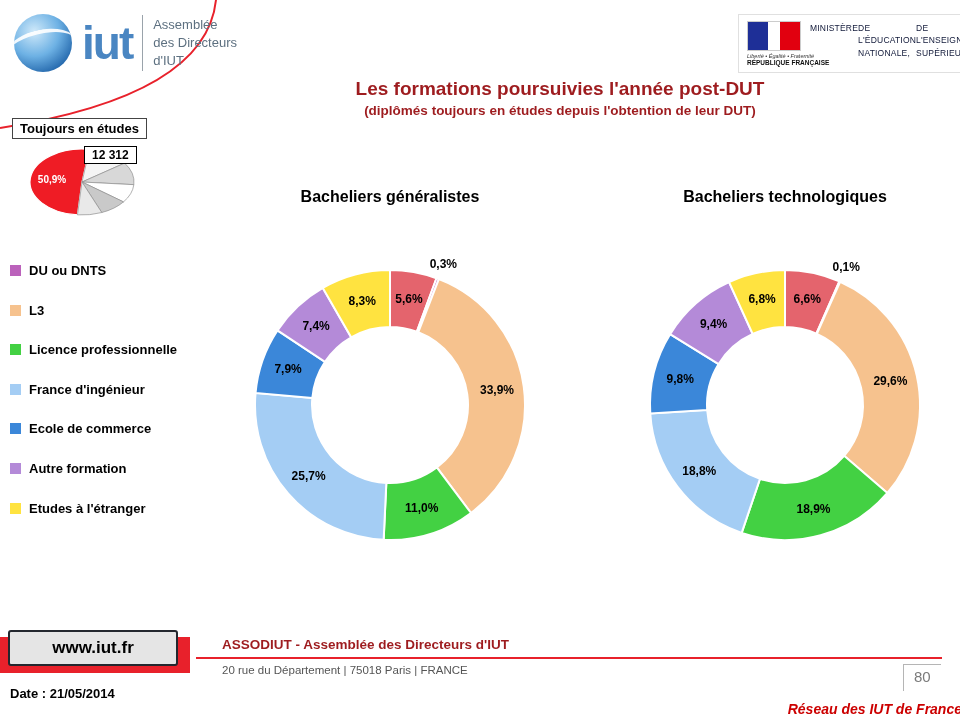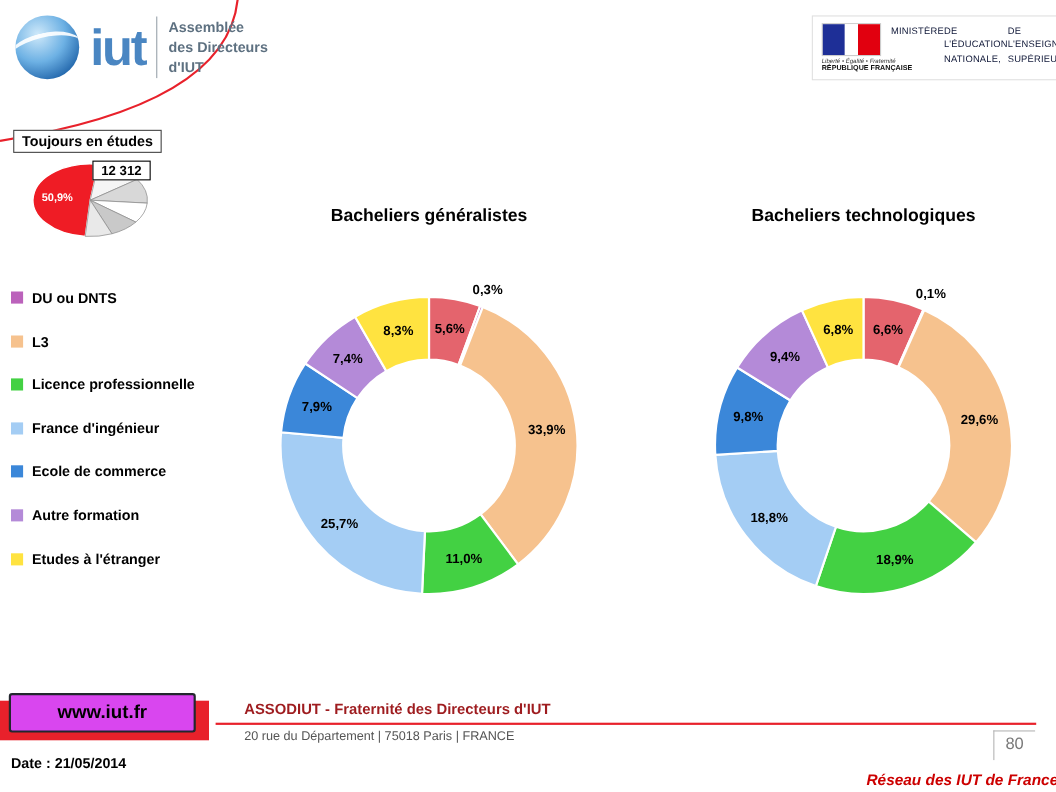--- a/index.html
+++ b/index.html
@@ -16,21 +16,21 @@
 
   
   .iut-logo{position:absolute;left:14px;top:14px;display:flex;align-items:center;gap:10px;}
   .globe{width:58px;height:58px;border-radius:50%;position:relative;overflow:hidden;
          background:radial-gradient(circle at 35% 30%, #cfe9fa 0%, #6db1e4 45%, #2266ab 80%, #184e8c 100%);}
   .globe::after{content:"";position:absolute;left:-10px;top:16px;width:74px;height:36px;border-radius:50%;
          border-top:4px solid rgba(255,255,255,.9);transform:rotate(-14deg);}
   .iut-word{font-size:46px;font-weight:bold;color:#4a86c2;letter-spacing:-2px;line-height:1;text-align:right;}
   .logo-divider{width:1px;height:56px;background:#9aa3ab;}
   .org{display:flex;flex-direction:column;gap:2px;}
-  .org span{font-size:13px;font-weight:bold;color:#5d7080;line-height:1.25;}
+  .org span{font-size:13px;font-weight:normal;color:#5d7080;line-height:1.25;}
 
   
   .ministry{position:absolute;left:738px;top:14px;display:flex;gap:9px;border:1px solid #e0e0e0;
             padding:6px 8px;background:#fff;align-items:flex-start;}
   .flag{width:54px;}
   .flag-bars{display:flex;height:30px;border:1px solid #ccc;box-sizing:border-box;}
   .flag-blue{flex:1;background:#1e2f97;}
   .flag-white{width:12px;background:#fff;}
   .flag-red{flex:1;background:#e1000f;}
   .flag-motto{font-size:5.5px;font-style:italic;color:#333;margin-top:2px;text-align:center;white-space:nowrap;}
@@ -59,21 +59,21 @@
 
   
   .chart-title{position:absolute;top:188px;width:330px;text-align:center;font-size:16px;font-weight:bold;}
   #ct0{left:225px;} #ct1{left:620px;}
   .donut{position:absolute;top:240px;}
   #donut0{left:225px;} #donut1{left:620px;}
   .donut-label{font:bold 12px "Liberation Sans",sans-serif;fill:#000;}
 
   
   .red-banner{position:absolute;left:0;top:637px;width:190px;height:36px;background:var(--accent);}
-  .www-box{position:absolute;left:8px;top:630px;width:170px;height:36px;background:#d946ef;
+  .www-box{position:absolute;left:8px;top:630px;width:170px;height:36px;background:#e5e5e5;
            border:2px solid #23272e;border-radius:3px;display:flex;align-items:center;justify-content:center;
            font-size:17px;font-weight:bold;cursor:pointer;box-sizing:border-box;}
   .date-label{position:absolute;left:10px;top:686px;font-size:13px;font-weight:bold;}
   .assodiut{position:absolute;left:222px;top:637px;font-size:13.5px;font-weight:bold;color:var(--maroon);}
   .footer-rule{position:absolute;left:196px;top:657px;width:746px;height:2px;background:var(--accent);}
   .addr1{position:absolute;left:222px;top:664px;font-size:11.5px;color:#555;}
   .addr2{position:absolute;left:222px;top:678px;font-size:11.5px;color:#555;}
   .page-num{position:absolute;left:903px;top:664px;border-left:1px solid #b5b5b5;border-top:1px solid #b5b5b5;
             padding:3px 10px 6px 10px;font-size:15px;color:#7a7a7a;}
   .reseau{position:absolute;left:772px;top:701px;width:190px;text-align:right;font-size:14px;
@@ -110,20 +110,24 @@
       <div class="flag-rf">RÉPUBLIQUE FRANÇAISE</div>
     </div>
     <div class="ministry-lines">
       <span>MINISTÈRE</span>
       <span>DE L'ÉDUCATION NATIONALE,</span>
       <span>DE L'ENSEIGNEMENT SUPÉRIEUR</span>
       <span>ET DE LA RECHERCHE</span>
     </div>
   </div>
 
+  <div class="title-block">
+    <div class="title-main">Les formations poursuivies l'année post-DUT</div>
+    <div class="title-sub">(diplômés toujours en études depuis l'obtention de leur DUT)</div>
+  </div>
 
   <div class="toujours-label">Toujours en études</div>
   <svg class="mini-pie" width="150" height="90" viewBox="0 0 150 90">
       <path d="M68,44 L63.467901377121784,76.8744250370276 A52,33 0 1 1 75.45263443886358,11.340678274199412 Z" fill="#ef1c25" stroke="#fff" stroke-width="1.2"></path>
       <path d="M68,44 L75.45263443886358,11.340678274199412 A52,33 0 0 1 110.61671837941097,25.090854119853002 Z" fill="#f5f5f5" stroke="#8f8f8f" stroke-width="0.7"></path>
       <path d="M68,44 L110.61671837941097,25.090854119853002 A52,33 0 0 1 119.82957759930045,46.66952799284856 Z" fill="#d8d8d8" stroke="#8f8f8f" stroke-width="0.7"></path>
       <path d="M68,44 L119.82957759930045,46.66952799284856 A52,33 0 0 1 109.50718880428224,63.878290164096285 Z" fill="#ffffff" stroke="#8f8f8f" stroke-width="0.7"></path>
       <path d="M68,44 L109.50718880428224,63.878290164096285 A52,33 0 0 1 87.78209108944944,74.51879090461568 Z" fill="#c9c9c9" stroke="#8f8f8f" stroke-width="0.7"></path>
       <path d="M68,44 L87.78209108944944,74.51879090461568 A52,33 0 0 1 63.4679013771218,76.8744250370276 Z" fill="#e9e9e9" stroke="#8f8f8f" stroke-width="0.7"></path>
       <text x="38.041089253069345" y="44.793466230700865" text-anchor="middle" class="pie-label">50,9%</text>
@@ -196,19 +200,19 @@
       <text x="193.4982893962603" y="273.17220119344216" text-anchor="middle" class="donut-label">18,9%</text>
       <text x="79.24903694603381" y="234.6564721510174" text-anchor="middle" class="donut-label">18,8%</text>
       <text x="60.22632757906857" y="142.79928307409602" text-anchor="middle" class="donut-label">9,8%</text>
       <text x="93.57831854504556" y="87.98800447991042" text-anchor="middle" class="donut-label">9,4%</text>
       <text x="142.10323212841809" y="63.45504265463512" text-anchor="middle" class="donut-label">6,8%</text>
     </svg>
 
   <div class="red-banner"></div>
   <div class="www-box">www.iut.fr</div>
   <div class="date-label">Date : 21/05/2014</div>
-  <div class="assodiut">ASSODIUT - Fraternité des Directeurs d'IUT</div>
+  <div class="assodiut">ASSODIUT - Assemblée des Directeurs d'IUT</div>
   <div class="footer-rule"></div>
   <div class="addr1">20 rue du Département | 75018 Paris | FRANCE</div>
   <div class="page-num">80</div>
   <div class="reseau">Réseau des IUT de France</div>
 
 </div>
 
 </body></html>

